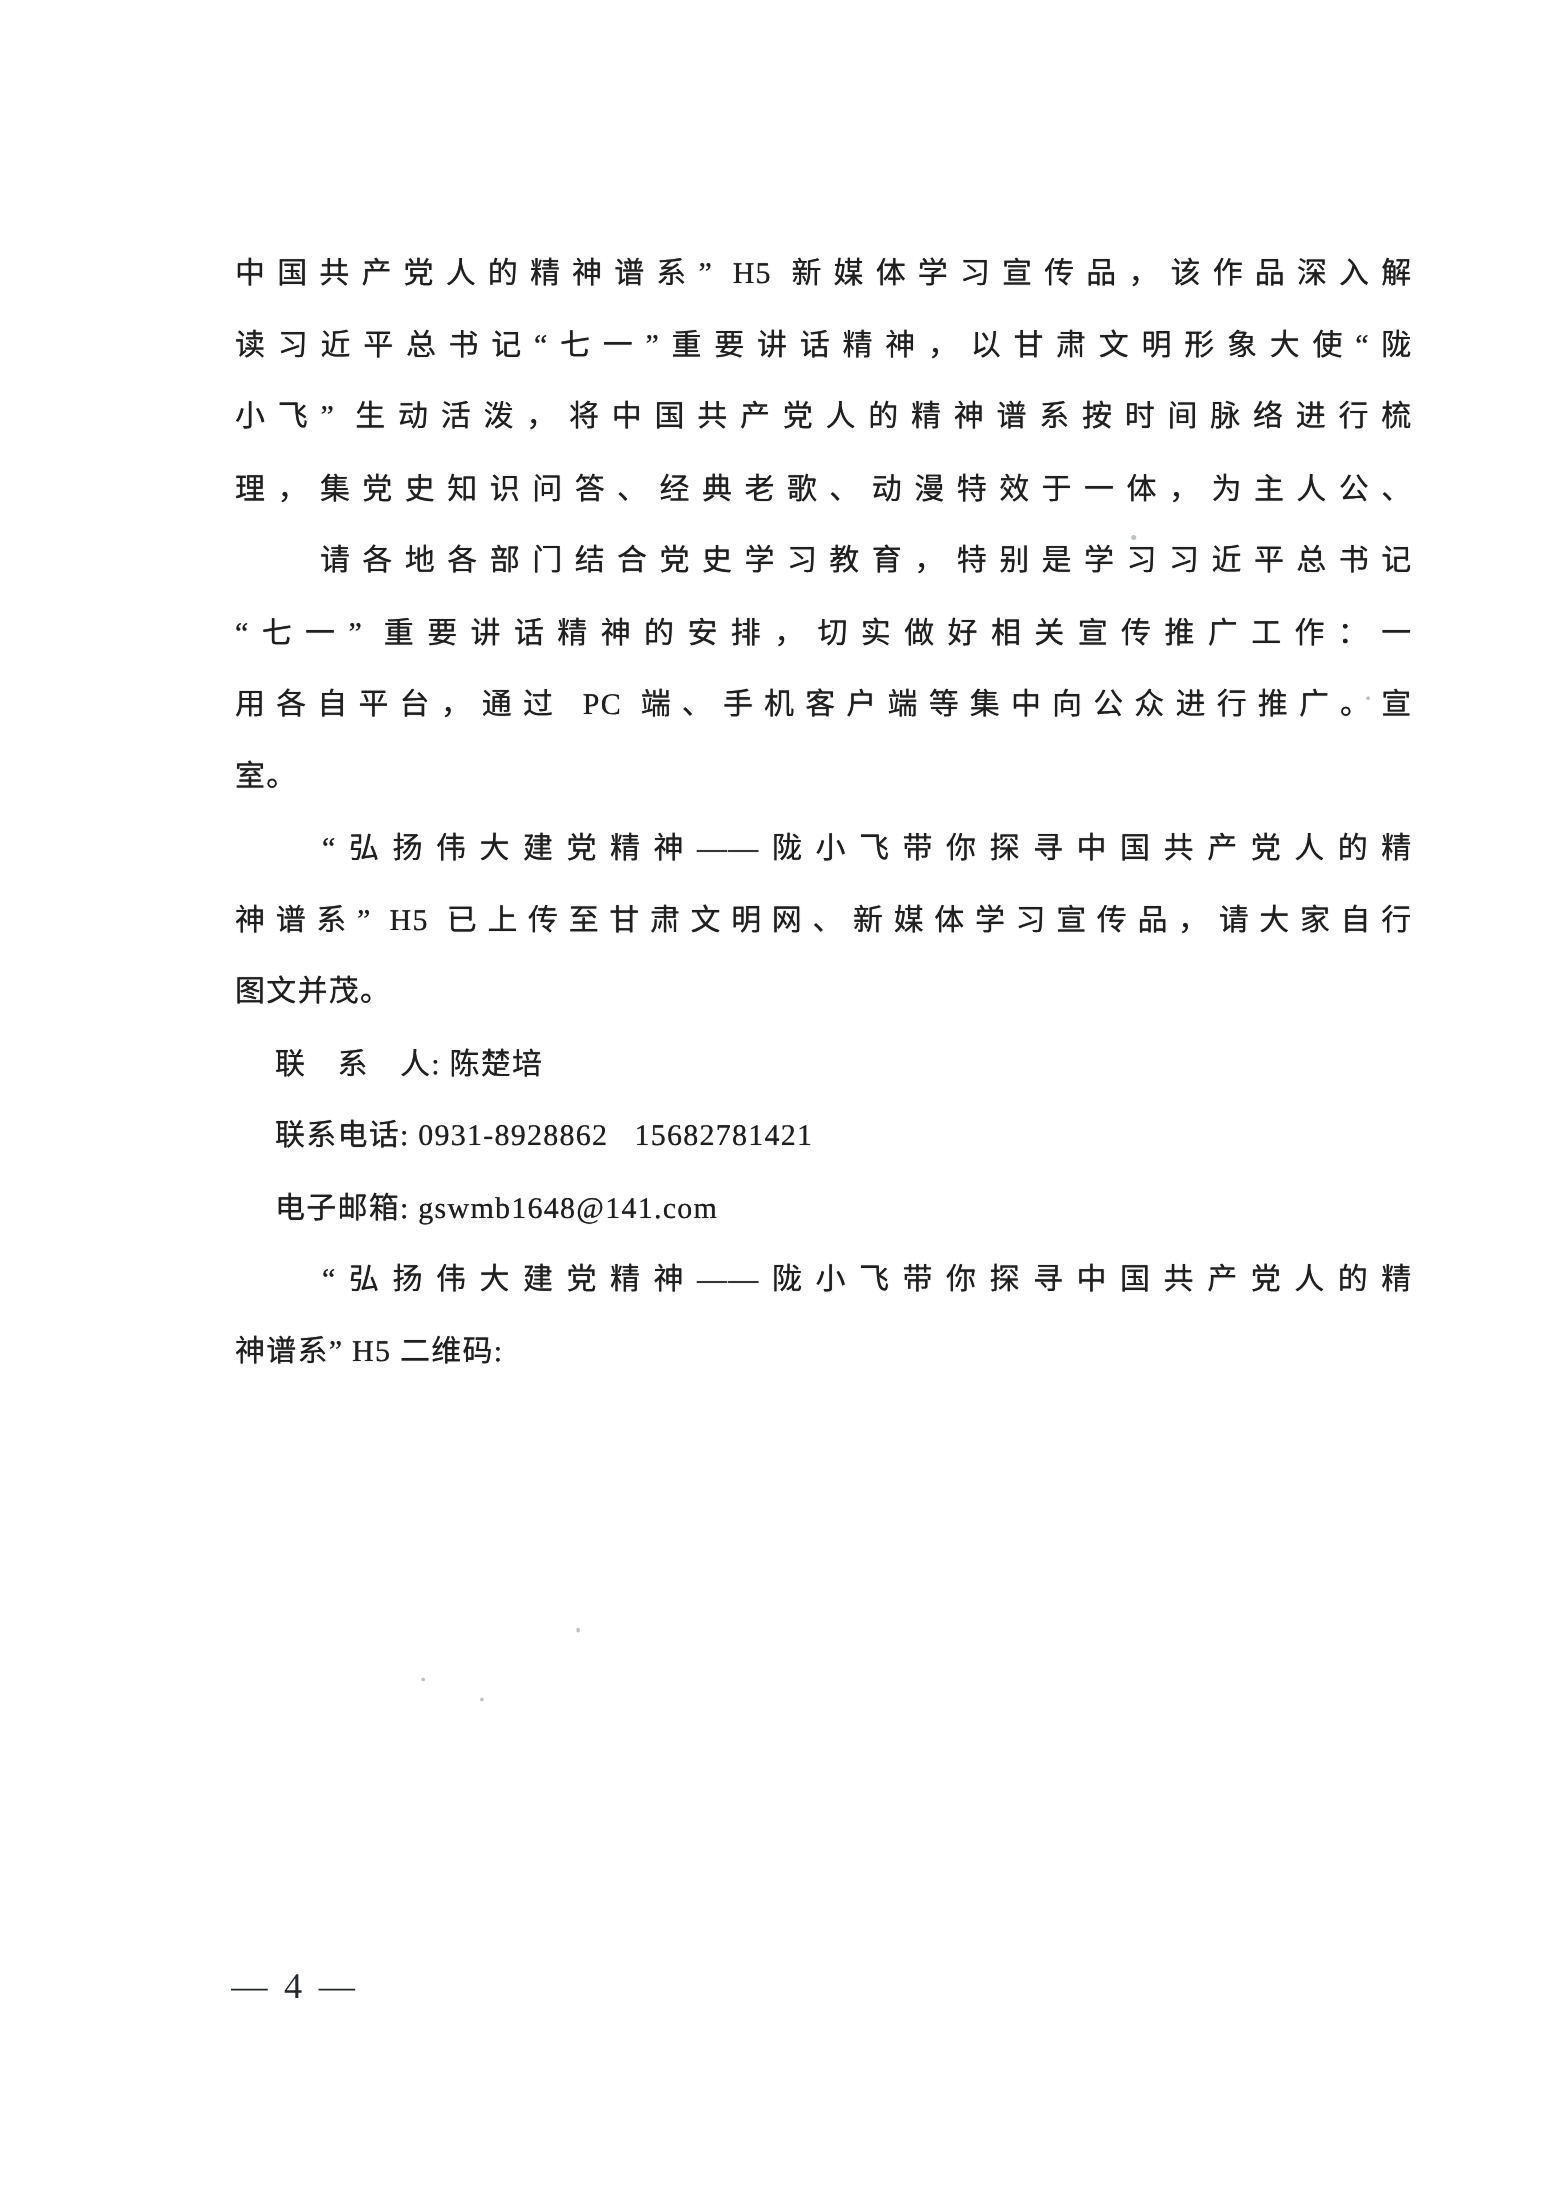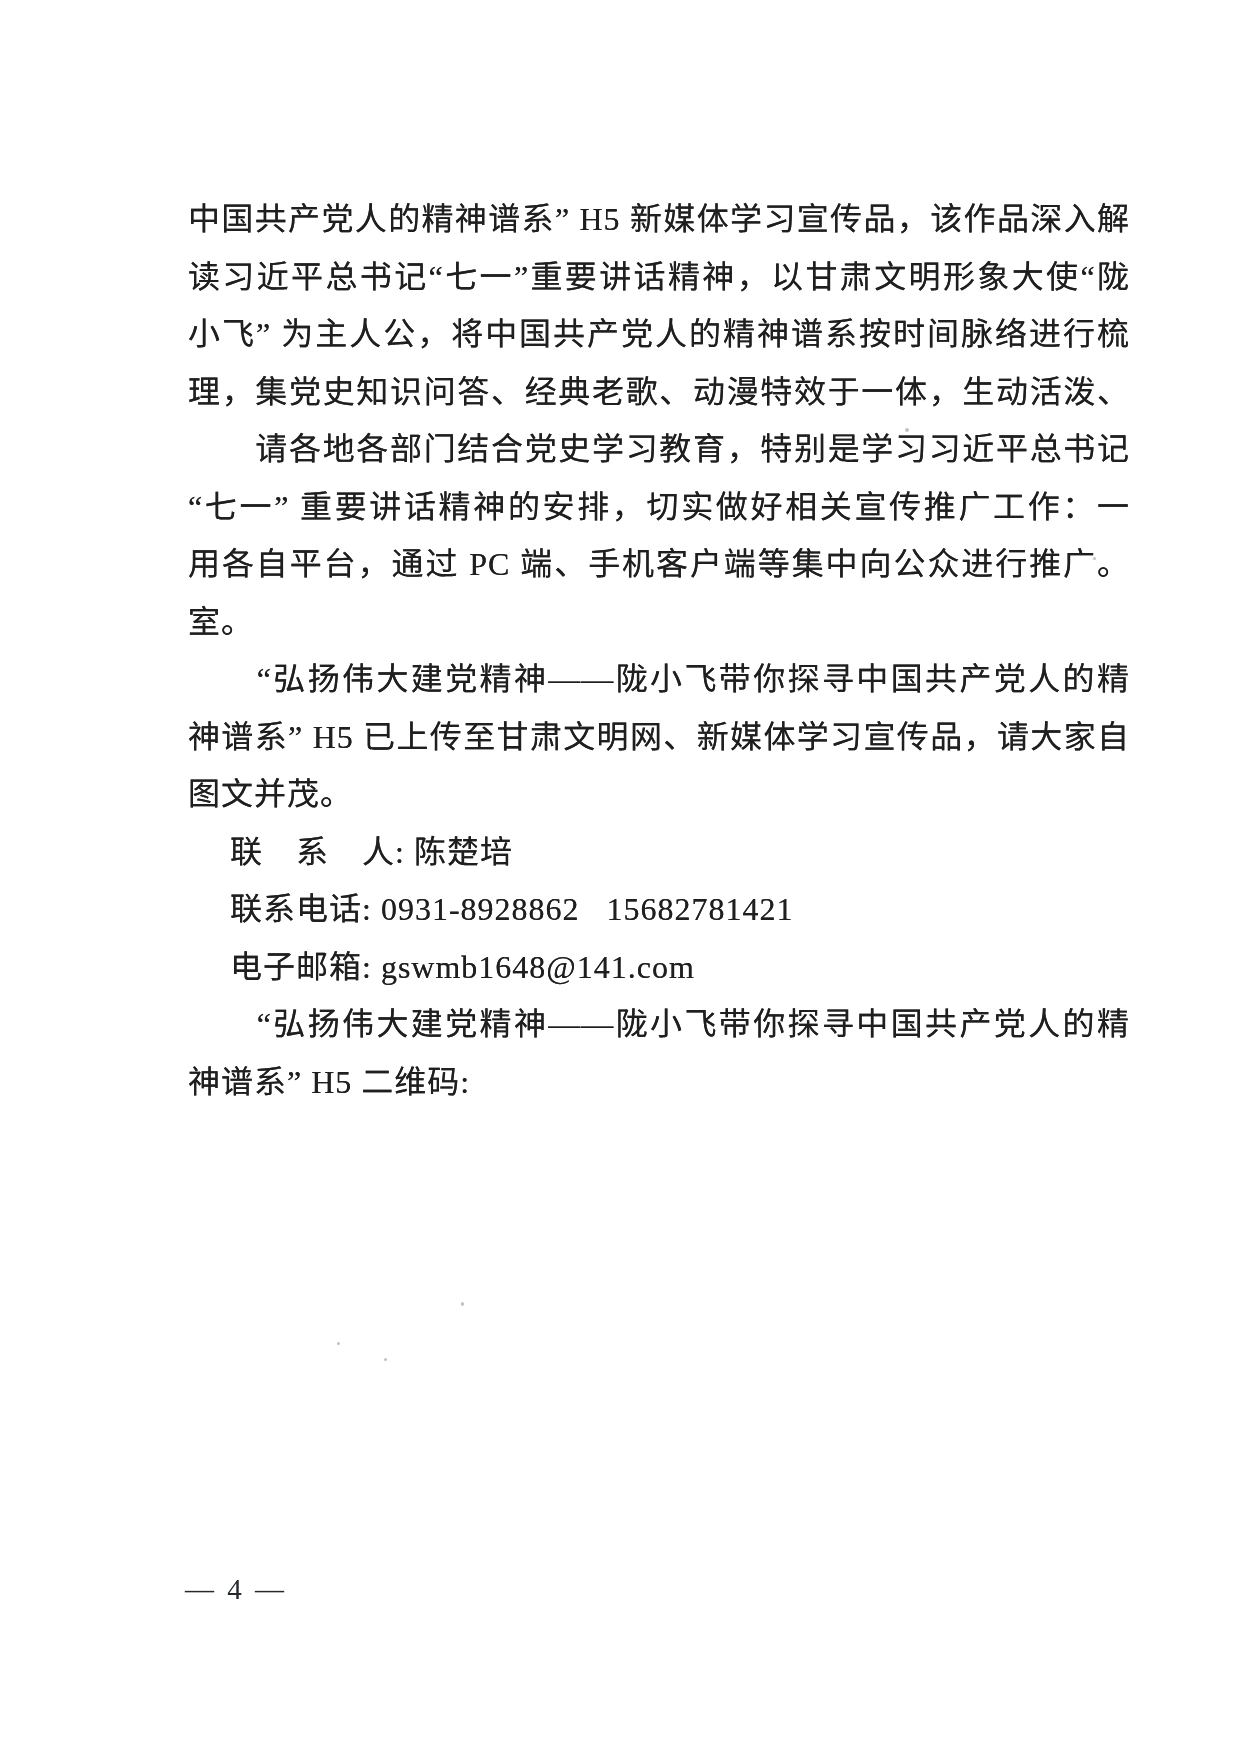--- a/index.html
+++ b/index.html
@@ -23,21 +23,21 @@
   }
   .body-text {
     position: absolute;
     left: 188px;
     top: 191px;
     width: 942px;
   }
   .line {
     margin: 0;
     padding: 0;
-    font-size: 32px;
+    font-size: 24px;
     line-height: 57.5px;
     height: 57.5px;
     color: #1f1f1f;
     letter-spacing: 1px;
     white-space: pre;
     overflow: hidden;
     text-shadow: 0 0 0.6px #3a3a3a;
   }
   .line.fill {
     white-space: normal;
@@ -66,22 +66,22 @@
   .s5 { left: 384px;  top: 1358px; width: 3px; height: 3px; }
 </style>
 </head>
 <body>
 
 <div class="page">
 
   <main class="body-text">
     <p class="line fill">中国共产党人的精神谱系” H5 新媒体学习宣传品，该作品深入解</p>
     <p class="line fill">读习近平总书记“七一”重要讲话精神，以甘肃文明形象大使“陇</p>
-    <p class="line fill">小飞” 为主人公，将中国共产党人的精神谱系按时间脉络进行梳</p>
-    <p class="line fill">理，集党史知识问答、经典老歌、动漫特效于一体，生动活泼、</p>
+    <p class="line fill">小飞” 生动活泼，将中国共产党人的精神谱系按时间脉络进行梳</p>
+    <p class="line fill">理，集党史知识问答、经典老歌、动漫特效于一体，为主人公、</p>
     <p class="line fill">　　请各地各部门结合党史学习教育，特别是学习习近平总书记</p>
     <p class="line fill">“七一” 重要讲话精神的安排，切实做好相关宣传推广工作：一</p>
     <p class="line fill">用各自平台，通过 PC 端、手机客户端等集中向公众进行推广。宣</p>
     <p class="line">室。</p>
     <p class="line fill">　　“弘扬伟大建党精神——陇小飞带你探寻中国共产党人的精</p>
     <p class="line fill">神谱系” H5 已上传至甘肃文明网、新媒体学习宣传品，请大家自行</p>
     <p class="line">图文并茂。</p>
     <p class="line">　 联　系　人: 陈楚培</p>
     <p class="line">　 联系电话: 0931-8928862   15682781421</p>
     <p class="line">　 电子邮箱: gswmb1648@141.com</p>

